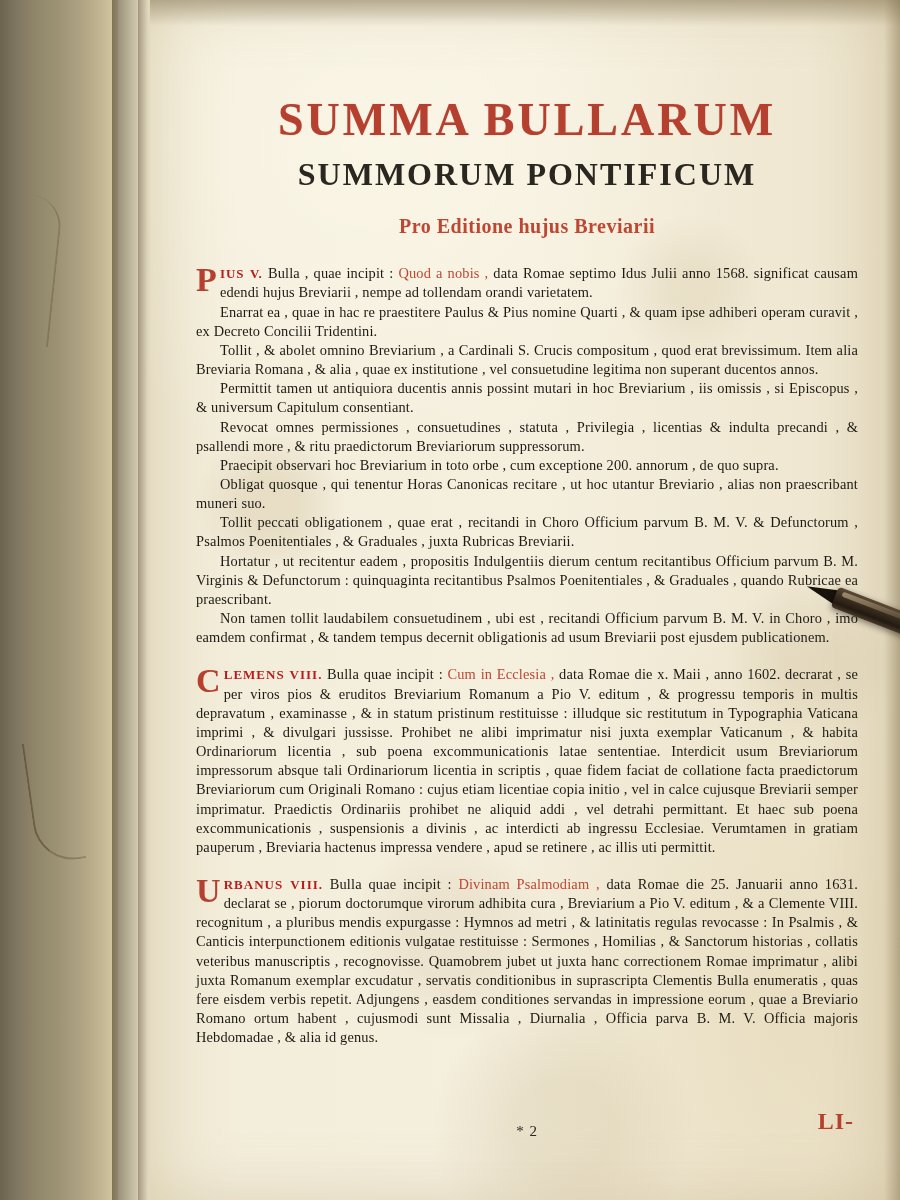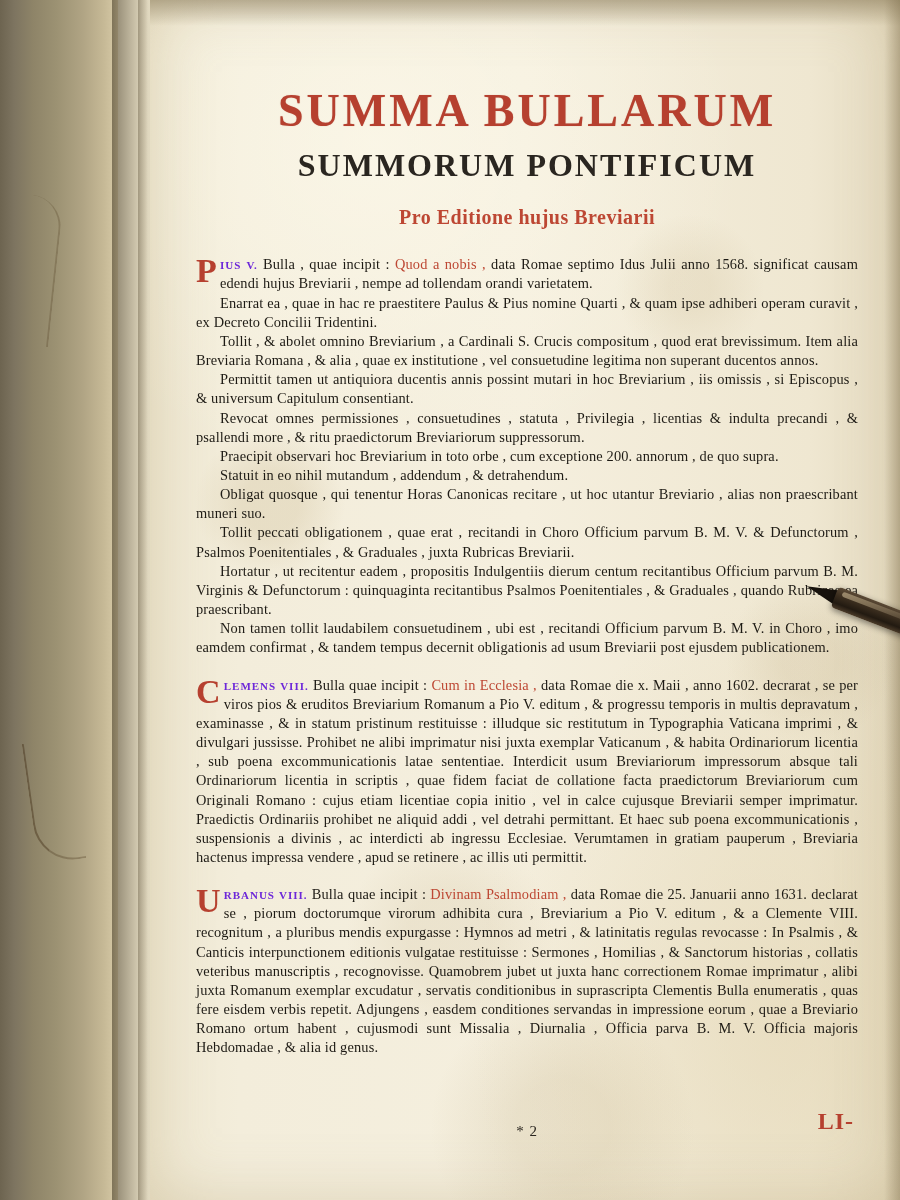--- a/index.html
+++ b/index.html
@@ -73,21 +73,21 @@
   
   .content {
     position: absolute;
     left: 196px;
     top: 84px;
     width: 662px;
     color: #1d1a14;
   }
 
   h1.title-main {
-    margin: 3px;
+    margin: 12px;
     text-align: center;
     color: #b6402f;
     font-family: "Liberation Serif", serif;
     font-weight: bold;
     font-size: 46px;
     letter-spacing: 3px;
     line-height: 1.05;
     text-shadow: 0 0 1px rgba(150,50,35,0.35);
   }
   h2.title-sub {
@@ -125,24 +125,24 @@
   .dropcap {
     float: left;
     color: #b6402f;
     font-size: 34px;
     line-height: 0.82;
     font-weight: bold;
     padding: 2px 2px 0 0;
     margin-right: 1px;
   }
   .smallcaps {
-    color: #6d28d9;
+    color: #b91c1c;
     font-weight: bold;
     letter-spacing: 1px;
-    font-size: 11px;
+    font-size: 13px;
   }
   .rubric { color: #bd4733; font-weight: normal; }
   .lead-line { text-indent: 0; }
 
   .folio-center {
     position: absolute;
     left: 196px; top: 1123px; width: 662px;
     text-align: center;
     font-size: 15px;
     color: #2b2620;
@@ -231,21 +231,20 @@
 
       <div class="entry">
         <p class="para first lead-line">
           <span class="dropcap">P</span><span class="smallcaps">IUS V.</span><span> Bulla , quae incipit : </span><span class="rubric">Quod a nobis ,</span><span> data Romae septimo Idus Julii anno 1568. significat causam edendi hujus Breviarii , nempe ad tollendam orandi varietatem.</span>
         </p>
         <p class="para">Enarrat ea , quae in hac re praestitere Paulus &amp; Pius nomine Quarti , &amp; quam ipse adhiberi operam curavit , ex Decreto Concilii Tridentini.</p>
         <p class="para">Tollit , &amp; abolet omnino Breviarium , a Cardinali S. Crucis compositum , quod erat brevissimum. Item alia Breviaria Romana , &amp; alia , quae ex institutione , vel consuetudine legitima non superant ducentos annos.</p>
         <p class="para">Permittit tamen ut antiquiora ducentis annis possint mutari in hoc Breviarium , iis omissis , si Episcopus , &amp; universum Capitulum consentiant.</p>
         <p class="para">Revocat omnes permissiones , consuetudines , statuta , Privilegia , licentias &amp; indulta precandi , &amp; psallendi more , &amp; ritu praedictorum Breviariorum suppressorum.</p>
         <p class="para">Praecipit observari hoc Breviarium in toto orbe , cum exceptione 200. annorum , de quo supra.</p>
-        <p class="para">Statuit in eo nihil mutandum , addendum , &amp; detrahendum.</p>
         <p class="para">Obligat quosque , qui tenentur Horas Canonicas recitare , ut hoc utantur Breviario , alias non praescribant muneri suo.</p>
         <p class="para">Tollit peccati obligationem , quae erat , recitandi in Choro Officium parvum B. M. V. &amp; Defunctorum , Psalmos Poenitentiales , &amp; Graduales , juxta Rubricas Breviarii.</p>
         <p class="para">Hortatur , ut recitentur eadem , propositis Indulgentiis dierum centum recitantibus Officium parvum B. M. Virginis &amp; Defunctorum : quinquaginta recitantibus Psalmos Poenitentiales , &amp; Graduales , quando Rubricae ea praescribant.</p>
         <p class="para">Non tamen tollit laudabilem consuetudinem , ubi est , recitandi Officium parvum B. M. V. in Choro , imo eamdem confirmat , &amp; tandem tempus decernit obligationis ad usum Breviarii post ejusdem publicationem.</p>
       </div>
 
       <div class="entry">
         <p class="para first lead-line">
           <span class="dropcap">C</span><span class="smallcaps">LEMENS VIII.</span><span> Bulla quae incipit : </span><span class="rubric">Cum in Ecclesia ,</span><span> data Romae die x. Maii , anno 1602. decrarat , se per viros pios &amp; eruditos Breviarium Romanum a Pio V. editum , &amp; progressu temporis in multis depravatum , examinasse , &amp; in statum pristinum restituisse : illudque sic restitutum in Typographia Vaticana imprimi , &amp; divulgari jussisse. Prohibet ne alibi imprimatur nisi juxta exemplar Vaticanum , &amp; habita Ordinariorum licentia , sub poena excommunicationis latae sententiae. Interdicit usum Breviariorum impressorum absque tali Ordinariorum licentia in scriptis , quae fidem faciat de collatione facta praedictorum Breviariorum cum Originali Romano : cujus etiam licentiae copia initio , vel in calce cujusque Breviarii semper imprimatur. Praedictis Ordinariis prohibet ne aliquid addi , vel detrahi permittant. Et haec sub poena excommunicationis , suspensionis a divinis , ac interdicti ab ingressu Ecclesiae. Verumtamen in gratiam pauperum , Breviaria hactenus impressa vendere , apud se retinere , ac illis uti permittit.</span>
         </p>

